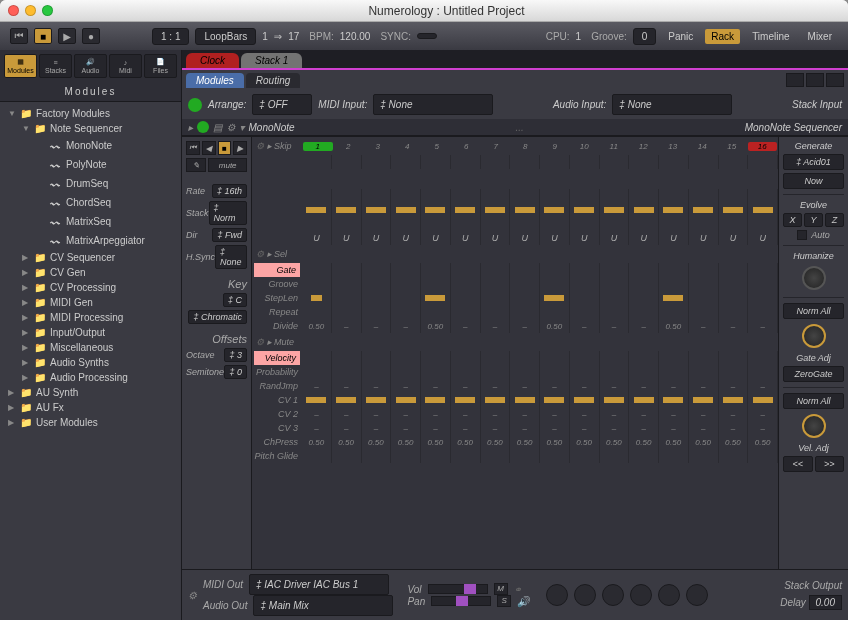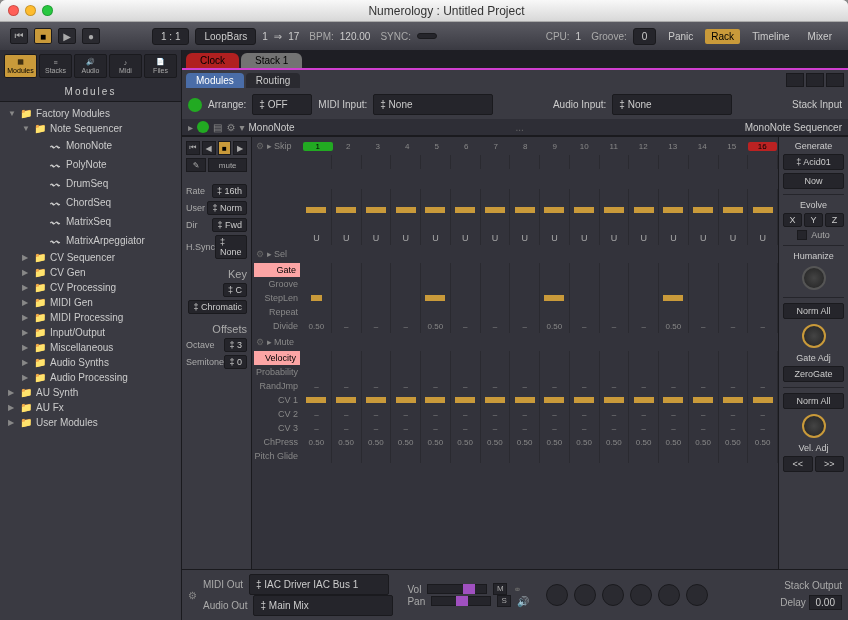--- a/index.html
+++ b/index.html
@@ -25,21 +25,21 @@
 .side-tab.active { background: #4a6da8; color: #fff; }
 .side-icons { display: flex; gap: 2px; padding: 4px; background: #2e2e36; }
 .side-icon { flex: 1; height: 24px; background: #25252b; border: 1px solid #1a1a1e; border-radius: 2px; display: flex; flex-direction: column; align-items: center; justify-content: center; font-size: 7px; color: #aaa; gap: 1px; }
 .side-icon.active { background: #c99a3a; color: #000; }
 .side-header { font-size: 10px; text-align: center; color: #ccc; letter-spacing: 2px; padding: 4px 0; background: #2e2e36; border-bottom: 1px solid #1a1a1e; }
 .tree { flex: 1; overflow-y: auto; font-size: 10px; color: #ccc; padding: 4px 0; }
 .tree-item { padding: 2px 4px 2px 8px; display: flex; align-items: center; gap: 4px; white-space: nowrap; }
 .tree-arrow { width: 8px; font-size: 8px; color: #888; }
 .tree-icon { width: 12px; font-size: 10px; }
 .tree-item.d1 { padding-left: 8px; } .tree-item.d2 { padding-left: 22px; } .tree-item.d3 { padding-left: 38px; }
-.main { flex: 1; display: flex; flex-direction: column; background: #2e2e36; overflow: hidden; }
+.main { flex: 1; display: flex; flex-direction: column; background: #2e2e36; overflow: hidden; font-style: italic; }
 .main-tabs { height: 20px; display: flex; align-items: flex-end; padding-left: 4px; background: #1e1e24; border-bottom: 2px solid #d040d0; }
 .main-tab { padding: 2px 14px; font-size: 10px; border-radius: 6px 6px 0 0; margin-right: 2px; }
 .main-tab.clock { background: #b02020; color: #000; }
 .main-tab.stack { background: #737373; color: #000; }
 .main-top { background: #3a3a42; border-bottom: 1px solid #1a1a1e; }
 .sub-tabs { display: flex; align-items: center; height: 20px; padding: 0 4px; }
 .sub-tab { padding: 2px 10px; font-size: 10px; color: #ccc; border-radius: 4px 4px 0 0; background: #2a2a30; margin-right: 2px; }
 .sub-tab.active { background: #4a6da8; color: #fff; }
 .gridbtns { display: flex; gap: 2px; margin-left: auto; }
 .gridbtn { width: 18px; height: 14px; background: #25252b; border: 1px solid #1a1a1e; }
@@ -315,21 +315,21 @@
             <div class="mini-btn" style="flex:2">
                 <span>mute</span>
               </div>
           </div>
           <div style="height:6px"></div>
           <div class="param-row">
               <span>Rate</span>
               <span class="param-val">‡ <span>16th</span></span>
             </div>
           <div class="param-row">
-              <span>User</span>
+              <span>Stack</span>
               <span class="param-val">‡ <span>Norm</span></span>
             </div>
           <div class="param-row">
               <span>Dir</span>
               <span class="param-val">‡ <span>Fwd</span></span>
             </div>
           <div class="param-row">
               <span>H.Sync</span>
               <span class="param-val">‡ <span>None</span></span>
             </div>

